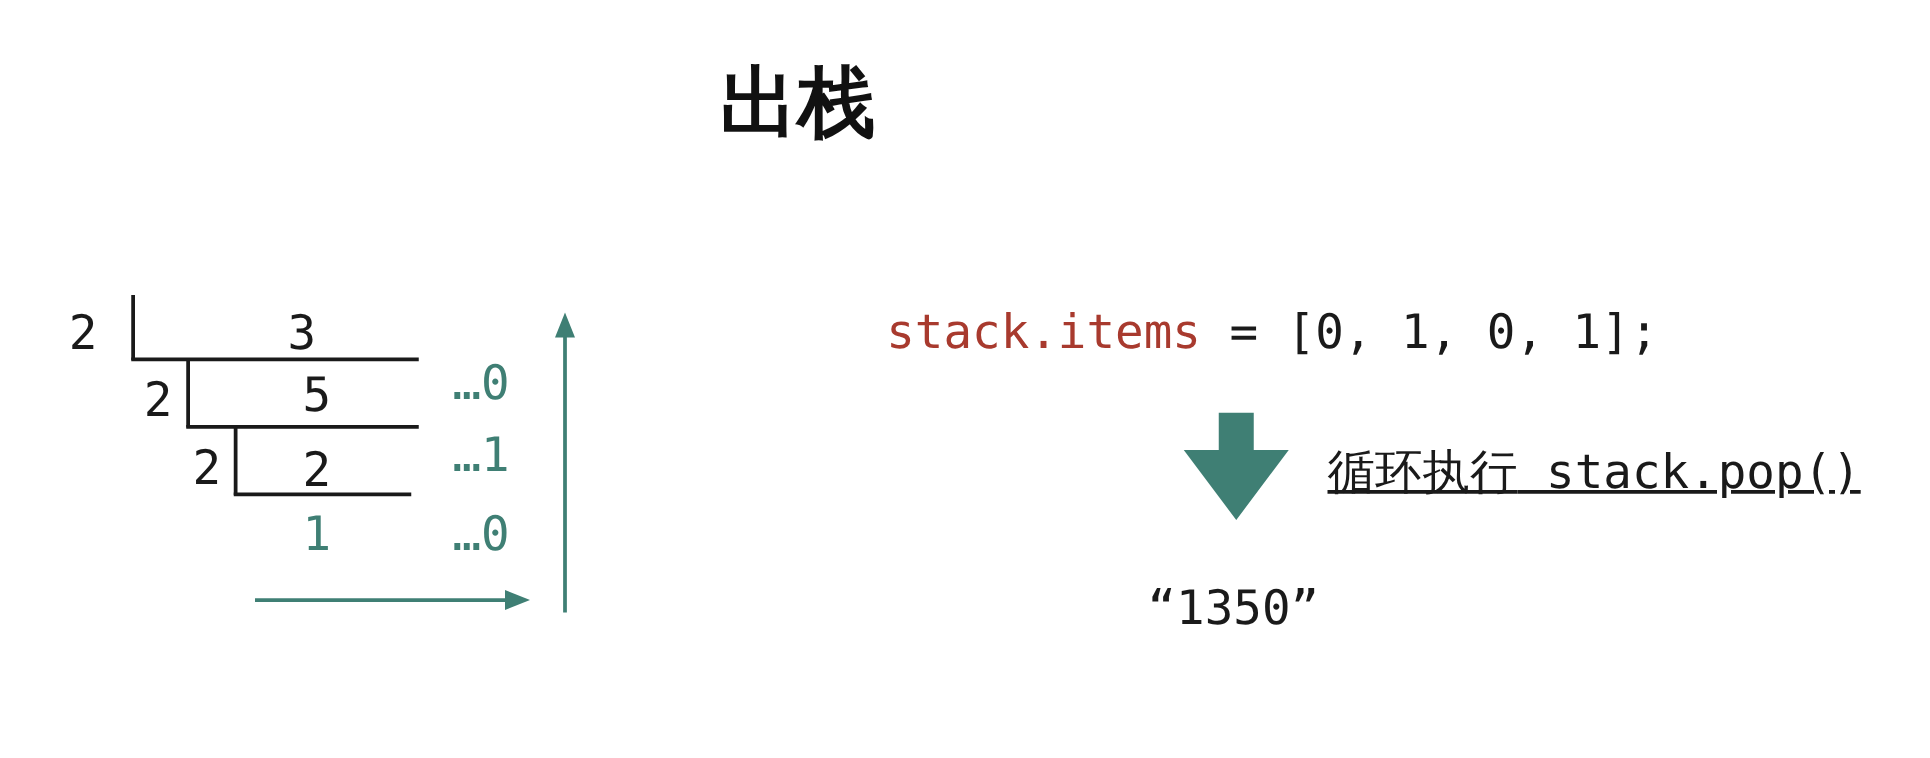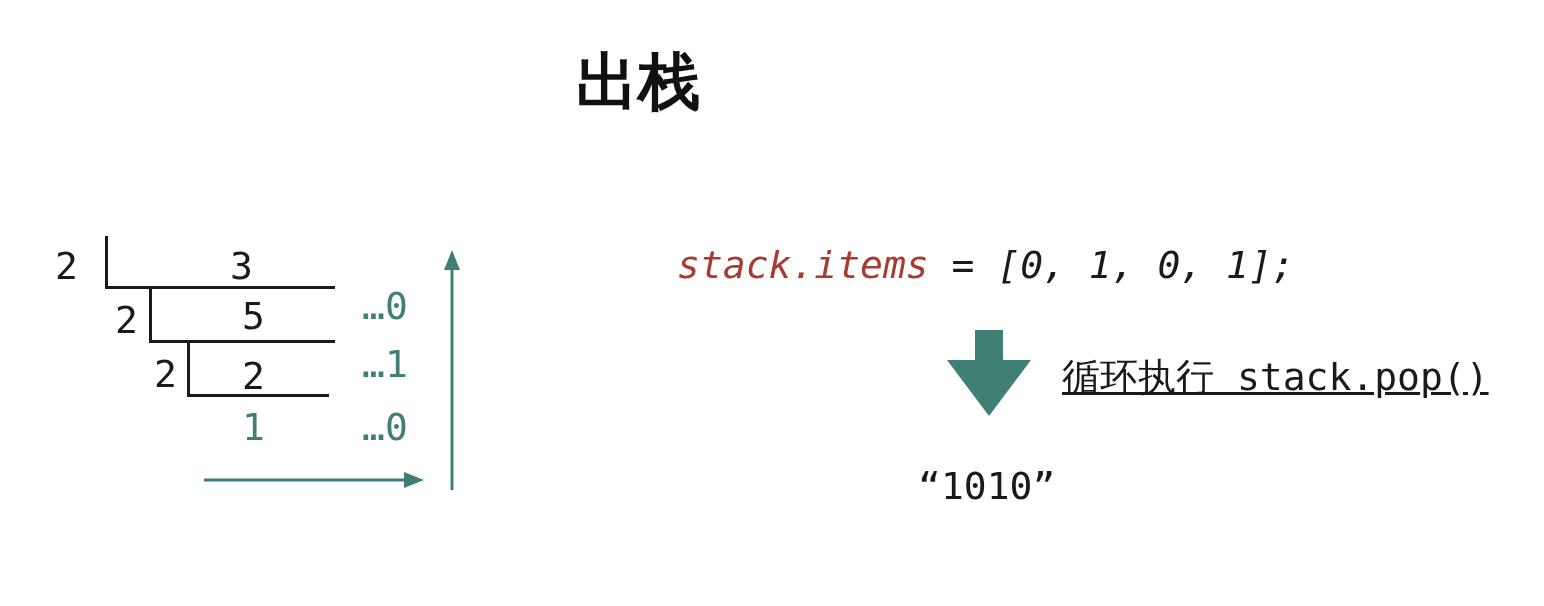--- a/index.html
+++ b/index.html
@@ -54,21 +54,21 @@
   <svg class="abs" style="left:200px;top:468px;" width="230" height="24">
     <line x1="4" y1="12" x2="208" y2="12" stroke="#3f7f74" stroke-width="3"></line>
     <polygon points="204,4 224,12 204,20" fill="#3f7f74"></polygon>
   </svg>
   <svg class="abs" style="left:440px;top:248px;" width="24" height="244">
     <line x1="12" y1="18" x2="12" y2="242" stroke="#3f7f74" stroke-width="3"></line>
     <polygon points="4,22 12,2 20,22" fill="#3f7f74"></polygon>
   </svg>
 </div>
 
-<div class="abs code" style="left:677px;top:242px;font-style:italic;"><span class="red">stack.items</span><span> = [0, 1, 0, 1];</span></div>
+<div class="abs code" style="left:709px;top:242px;"><span class="red">stack.items</span><span> = [0, 1, 0, 1];</span></div>
 
 <svg class="abs" style="left:945px;top:330px;" width="88" height="88">
   <polygon points="30,0 58,0 58,30 86,30 44,86 2,30 30,30" fill="#3f7f74"></polygon>
 </svg>
 
 <div class="abs code" style="left:1062px;top:354px;text-decoration:underline;"><span class="cn">循环执行</span><span> stack.pop()</span></div>
 
-<div class="abs code" style="left:918px;top:463px;">“1010”</div>
+<div class="abs code" style="left:918px;top:463px;">“1350”</div>
 
 </body></html>

